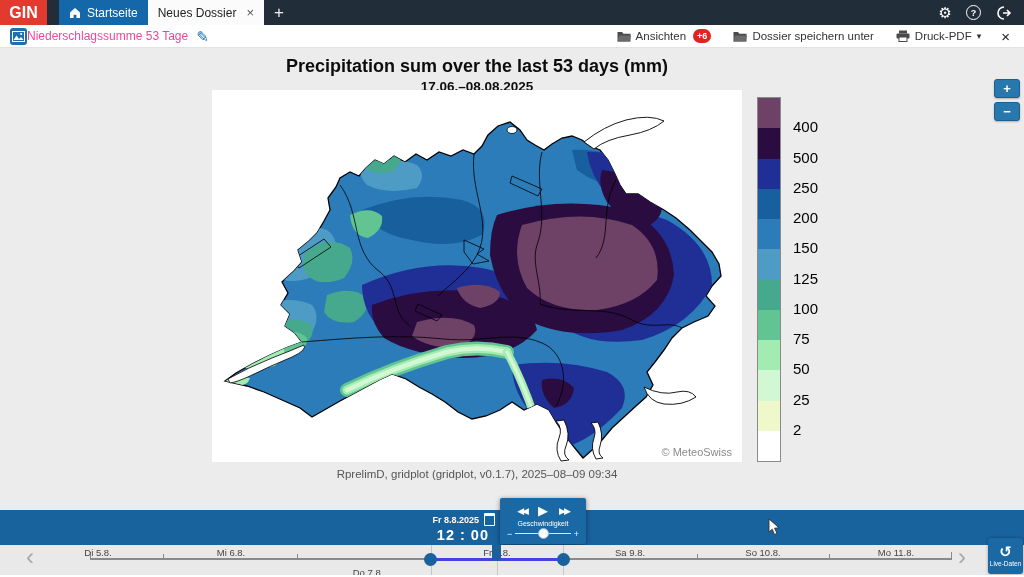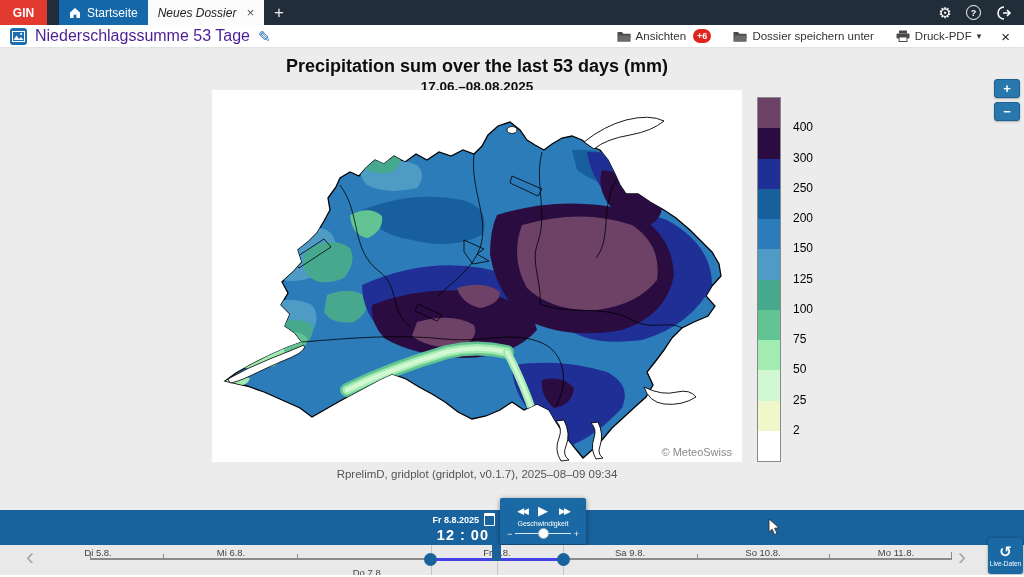--- a/index.html
+++ b/index.html
@@ -1,55 +1,55 @@
 <!DOCTYPE html>
 <html><head>
 <meta charset="utf-8">
 <style>
   html,body{margin:0;padding:0;}
   body{font-family:"Liberation Sans","DejaVu Sans",sans-serif; background:#fff;}
   .app{position:relative;width:1024px;height:577px;overflow:hidden;background:#fff;}
 
   
   .topbar{position:absolute;left:0;top:0;width:1024px;height:25px;background:#222d3a;display:flex;align-items:stretch;}
-  .gin{width:47px;background:#e23a2e;color:#fff;font-size:12px;font-weight:bold;display:flex;align-items:center;justify-content:center;}
+  .gin{width:47px;background:#e23a2e;color:#fff;font-size:16px;font-weight:bold;display:flex;align-items:center;justify-content:center;}
   .tab{display:flex;align-items:center;gap:6px;padding:0 10px;font-size:12px;color:#fff;cursor:default;}
   .tab.start{background:#1468aa;margin-left:12px;}
-  .tab.active{background:#fbfbfb;color:#222;font-style:italic;}
+  .tab.active{background:#fbfbfb;color:#222;}
   .tab.active .tclose{color:#555;font-size:13px;margin-left:4px;}
   .newtab{color:#eee;font-size:17px;display:flex;align-items:center;padding:0 10px;}
   .topspacer{flex:1;}
   .topicons{display:flex;align-items:center;gap:14px;margin-right:12px;color:#fff;}
   .gear{font-size:15px;line-height:1;}
   .help{width:13px;height:13px;border:1.5px solid #fff;border-radius:50%;font-size:9px;font-weight:bold;display:flex;align-items:center;justify-content:center;}
 
   
   .toolbar{position:absolute;left:0;top:25px;width:1024px;height:23px;background:#fff;border-bottom:1px solid #e2e2e2;display:flex;align-items:center;padding:0 10px;box-sizing:border-box;}
   .pic-ico{width:17px;height:17px;background:#1f6fb0;border-radius:3px;display:flex;align-items:center;justify-content:center;}
-  .doc-title{font-size:16px;color:#4c1d95;margin-left:8px;}
+  .doc-title{font-size:12px;color:#ec4899;}
   .pencil{color:#1f6fb0;font-size:15px;margin-left:8px;line-height:1;}
   .tbspacer{flex:1;}
   .tbgroup{display:flex;align-items:center;gap:5px;margin-left:22px;font-size:11.5px;color:#333;}
   .badge{background:#e02420;color:#fff;font-size:9px;font-weight:bold;border-radius:8px;padding:2px 4px;margin-left:2px;}
   .caret{font-size:9px;color:#333;}
   .tb-close{font-size:15px;color:#222;margin-left:20px;margin-right:4px;}
 
   
   .content{position:absolute;left:0;top:48px;width:1024px;height:462px;background:#ececec;}
   .maptitle{position:absolute;left:212px;top:8px;width:530px;text-align:center;color:#0d0d0d;}
   .maptitle .t1{font-size:18px;font-weight:bold;}
   .maptitle .t2{font-size:13.5px;font-weight:bold;margin-top:2px;}
   .mapbox{position:absolute;left:212px;top:42px;width:530px;height:372px;background:#fff;}
   .attrib{position:absolute;right:10px;bottom:4px;font-size:11px;color:#8a8a8a;}
   .caption{position:absolute;left:212px;top:420px;width:530px;text-align:center;font-size:11.5px;color:#555;}
 
   .legend{position:absolute;left:757px;top:49px;}
   .lbar{width:22px;border:1px solid #8a8a8a;}
   .lseg{width:22px;height:30.25px;}
-  .llab{position:absolute;left:36px;font-size:12px;color:#000;line-height:16px;}
+  .llab{position:absolute;left:36px;font-size:15px;color:#000;line-height:16px;}
 
   .zoombtns{position:absolute;left:994px;top:31px;}
   .zbtn{width:24px;height:17px;background:#2878ad;border:1px solid #1d5f8e;border-radius:3px;color:#fff;font-size:13px;font-weight:bold;display:flex;align-items:center;justify-content:center;margin-bottom:4px;box-shadow:0 1px 2px rgba(0,0,0,.25);}
 
   
   .playbar{position:absolute;left:0;top:510px;width:1024px;height:35px;background:#18629e;}
   .datetime{position:absolute;left:405px;top:3px;width:90px;display:flex;flex-direction:column;align-items:flex-end;color:#fff;}
   .dtrow1{display:flex;align-items:center;gap:5px;font-size:9px;font-weight:bold;}
   .cal{width:9px;height:9px;border:1px solid #fff;border-radius:1px;border-top-width:3px;}
   .dtrow2{font-size:14.5px;font-weight:bold;letter-spacing:1px;margin-top:1px;margin-right:6px;}
@@ -252,21 +252,21 @@
           <div class="lseg" style="background: rgb(78, 156, 198);"></div>
           <div class="lseg" style="background: rgb(70, 169, 142);"></div>
           <div class="lseg" style="background: rgb(99, 196, 147);"></div>
           <div class="lseg" style="background: rgb(162, 236, 177);"></div>
           <div class="lseg" style="background: rgb(210, 247, 211);"></div>
           <div class="lseg" style="background: rgb(239, 248, 203);"></div>
           <div class="lseg" style="background: rgb(255, 255, 255);"></div>
         </div>
       <div>
           <div class="llab" style="top: 22.25px;">400</div>
-          <div class="llab" style="top: 52.5px;">300</div>
+          <div class="llab" style="top: 52.5px;">500</div>
           <div class="llab" style="top: 82.75px;">250</div>
           <div class="llab" style="top: 113px; text-align: center;">200</div>
           <div class="llab" style="top: 143.25px;">150</div>
           <div class="llab" style="top: 173.5px;">125</div>
           <div class="llab" style="top: 203.75px;">100</div>
           <div class="llab" style="top: 234px; text-align: right;">75</div>
           <div class="llab" style="top: 264.25px;">50</div>
           <div class="llab" style="top: 294.5px;">25</div>
           <div class="llab" style="top: 324.75px;">2</div>
         </div>

